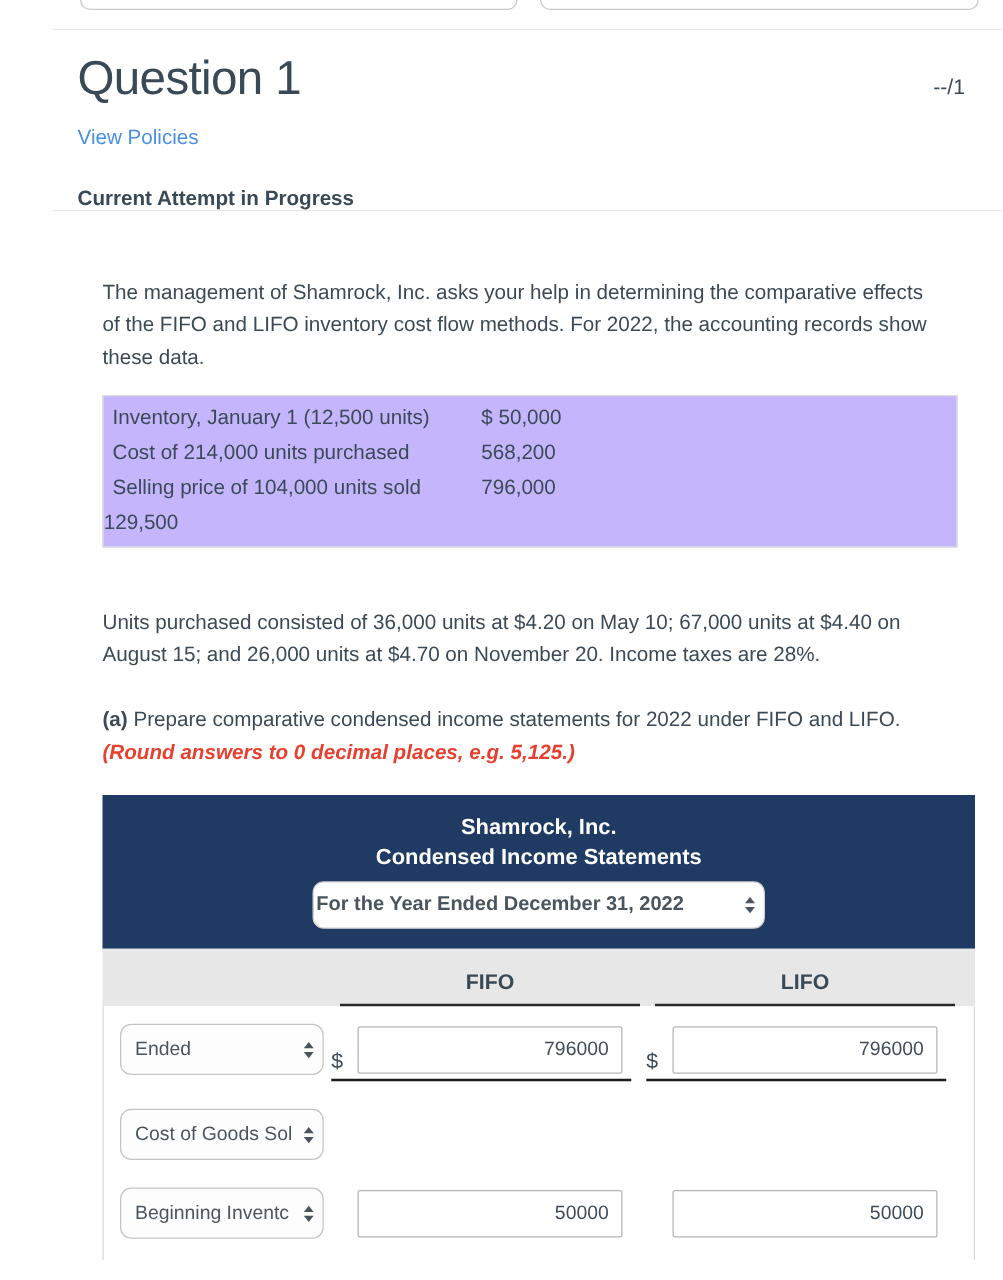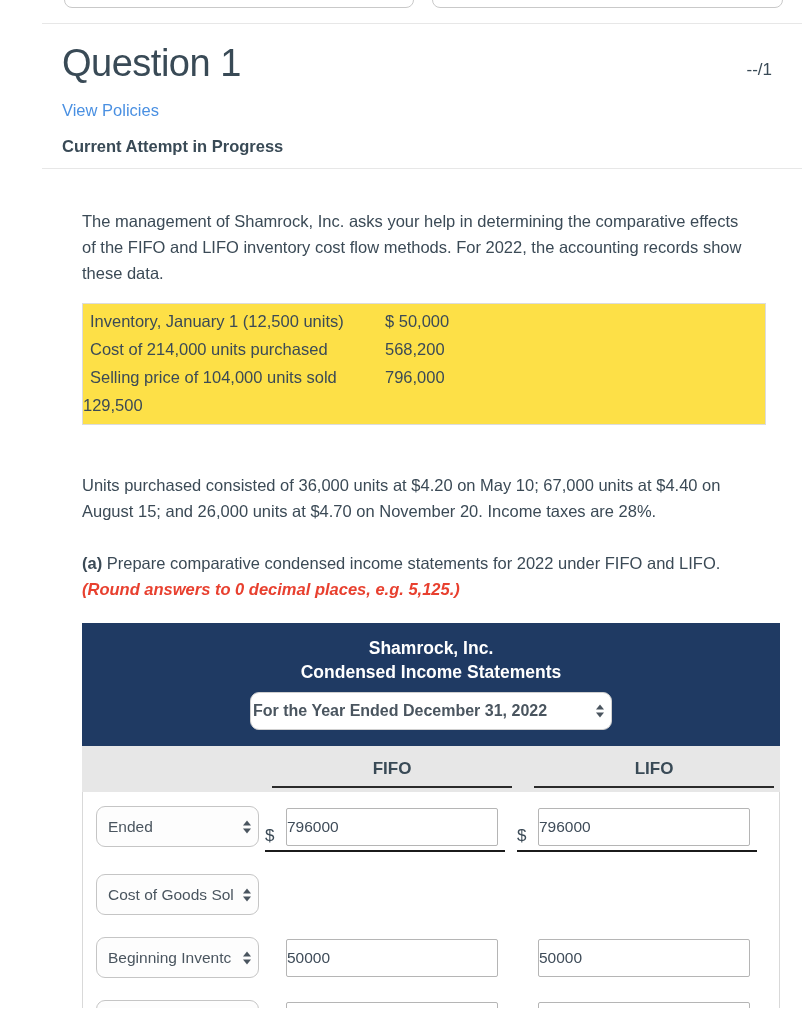--- a/index.html
+++ b/index.html
@@ -17,47 +17,47 @@
   .divider.d1 { top:23px; }
   .divider.d2 { top:168px; }
 
   .content { position:absolute; left:62px; right:30px; top:0; }
 
   .title-row { display:flex; justify-content:space-between; align-items:flex-start; margin-top:42px; }
   .q-title { font-size:38px; font-weight:400; color:#394a56; letter-spacing:-0.5px; }
   .q-score { font-size:17px; color:#394a56; margin-top:18px; }
 
   .view-policies { margin-top:16px; font-size:16.5px; color:#4a90e2; cursor:pointer; width:max-content; }
-  .attempt { margin-top:17px; font-size:16.5px; font-weight:700; color:#394a56; }
+  .attempt { margin-top:30px; font-size:16.5px; font-weight:700; color:#394a56; }
 
   .problem { margin-left:20px; margin-right:10px; }
   .para { font-size:16.5px; line-height:26px; color:#3b4a56; }
   .p1 { margin-top:52px; max-width:672px; }
 
-  .data-table { margin-top:17px; width:684px; border:1px solid #dcdcdc; background:#fde047;
+  .data-table { margin-top:17px; width:684px; border:1px solid #dcdcdc; background:#c4b5fd;
     padding:3px 0 5px 0; }
   .dt-row { display:flex; font-size:16.5px; line-height:28px; color:#3b4a56; }
   .dt-label { width:302px; padding-left:7px; }
   .dt-value { width:84px; text-align:left; }
 
   .p2 { margin-top:47px; max-width:680px; }
   .p3 { margin-top:26px; max-width:680px; }
   .part-label { font-weight:700; }
   .part-note { color:#e8402f; font-style:italic; font-weight:700; }
 
   
   .stmt { margin-top:21px; width:698px; }
   .stmt-head { background:#1f3a63; padding:13px 0 16px 0; text-align:center; }
   .stmt-company, .stmt-title { color:#fff; font-weight:700; font-size:17.5px; line-height:24px; }
   .period-select { position:relative; margin:8px auto 0 auto; width:362px; height:38px;
     background:#fff; border:1px solid #cfcfcf; border-radius:9px;
     font-size:16px; font-weight:700; color:#4a555f; text-align:left;
     line-height:36px; padding-left:2px; cursor:pointer; }
 
-  .col-head { display:flex; background:#e7e7e7; height:46px; padding-left:11px; align-items:center;gap:10px; }
+  .col-head { display:flex; background:#e7e7e7; height:46px; padding-left:21px; align-items:flex-end; }
   .col-spacer { width:169px; flex:none; }
   .col-cell { width:240px; flex:none; margin-top:8px; text-align:center; font-size:17px;
     font-weight:700; color:#394a56; border-bottom:2px solid #2b2b2b; padding-bottom:7px; }
   .col-cell.fifo { margin-left:0; }
   .col-cell.lifo { margin-left:12px; }
 
   .stmt-body { background:#fff; border-left:1px solid #d9d9d9; border-right:1px solid #d9d9d9;
     padding:14px 0 40px 13px; min-height:248px; }
   .stmt-row { display:flex; align-items:flex-start; margin-bottom:22px; }
 
@@ -72,21 +72,21 @@
   .spin-down { width:0; height:0; border-left:4px solid transparent; border-right:4px solid transparent;
     border-top:5px solid #4a555f; }
 
   .val-cell { width:240px; flex:none; display:flex; align-items:flex-end; margin-top:2px; }
   .val-cell.first { margin-left:6px; }
   .val-cell.second { margin-left:12px; }
   .val-cell.underlined { border-bottom:2px solid #1b1b1b; padding-bottom:4px; }
   .dollar { width:21px; flex:none; font-size:17px; color:#3b4a56; line-height:20px; }
   .amount { width:212px; height:38px; border:1px solid #b5b5b5; border-radius:2px;
     font-family:"Liberation Sans", sans-serif; font-size:15.5px; color:#3f4c59;
-    text-align:left; padding-right:10px; background:#fff; }
+    text-align:right; padding-right:10px; background:#fff; }
 
   .hidden-cellpad { visibility:hidden; }
 </style>
 </head>
 <body>
 
 <div class="page">
 
   <div class="top-field left"></div>
   <div class="top-field right"></div>

